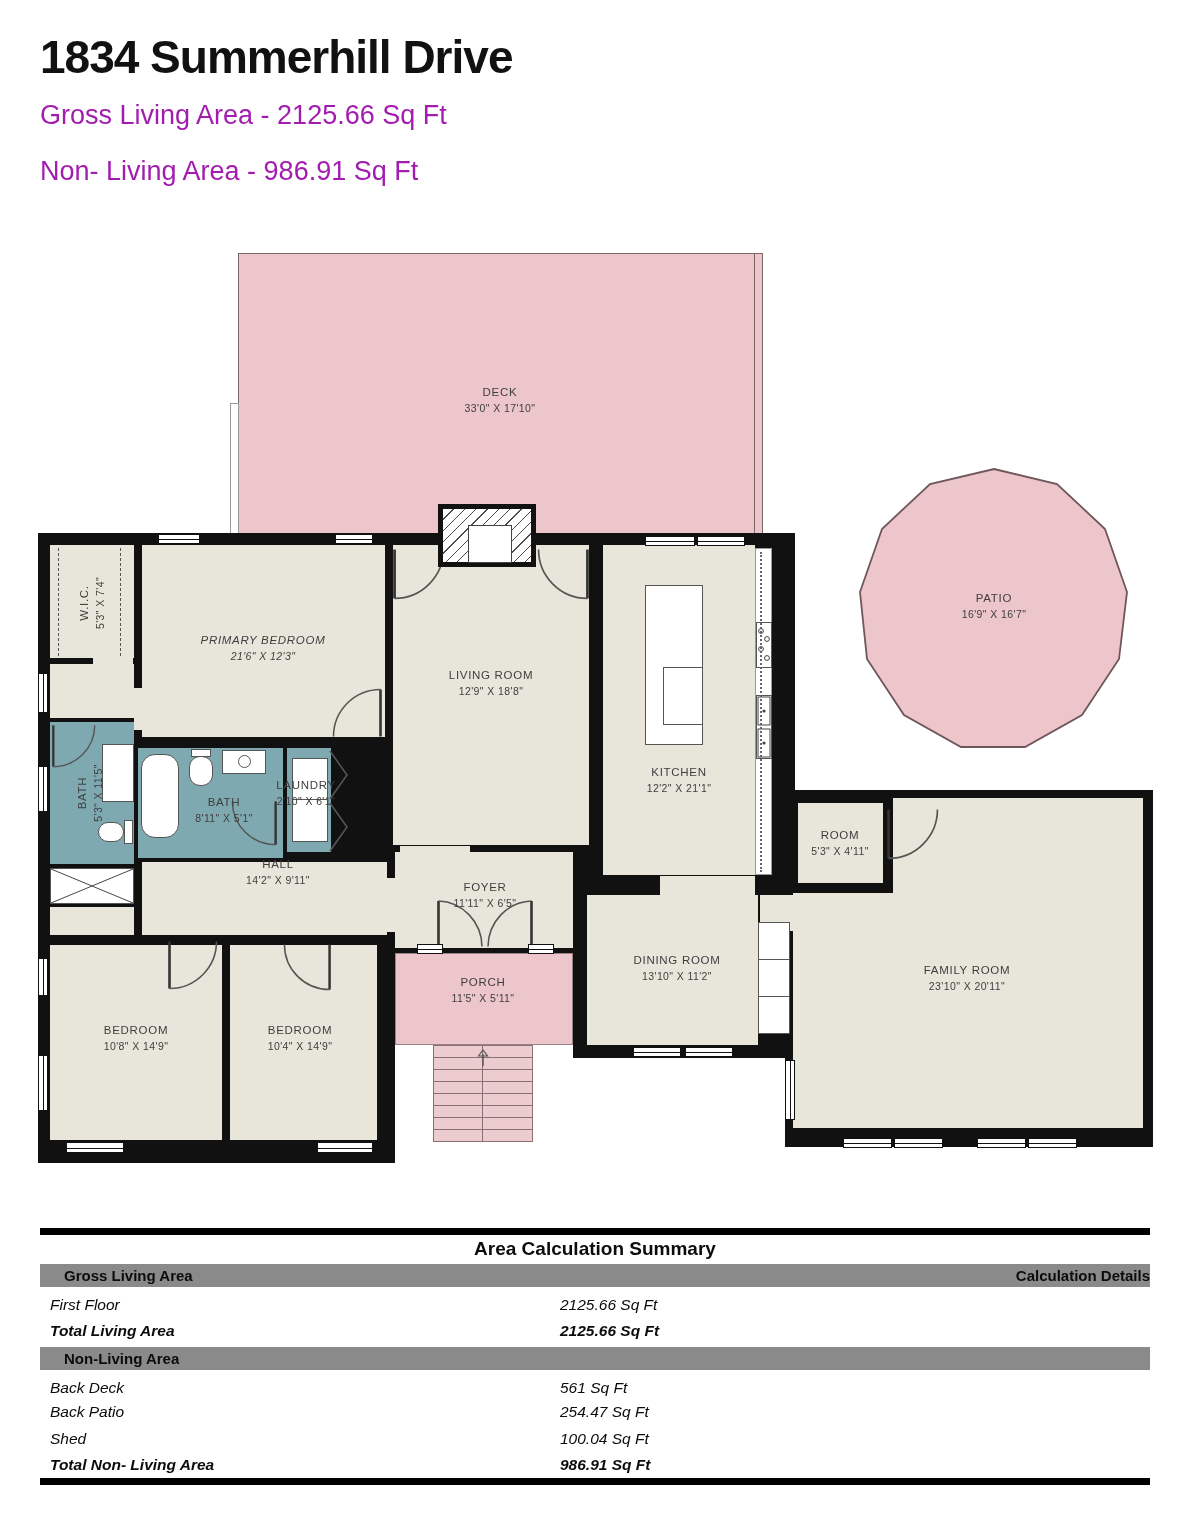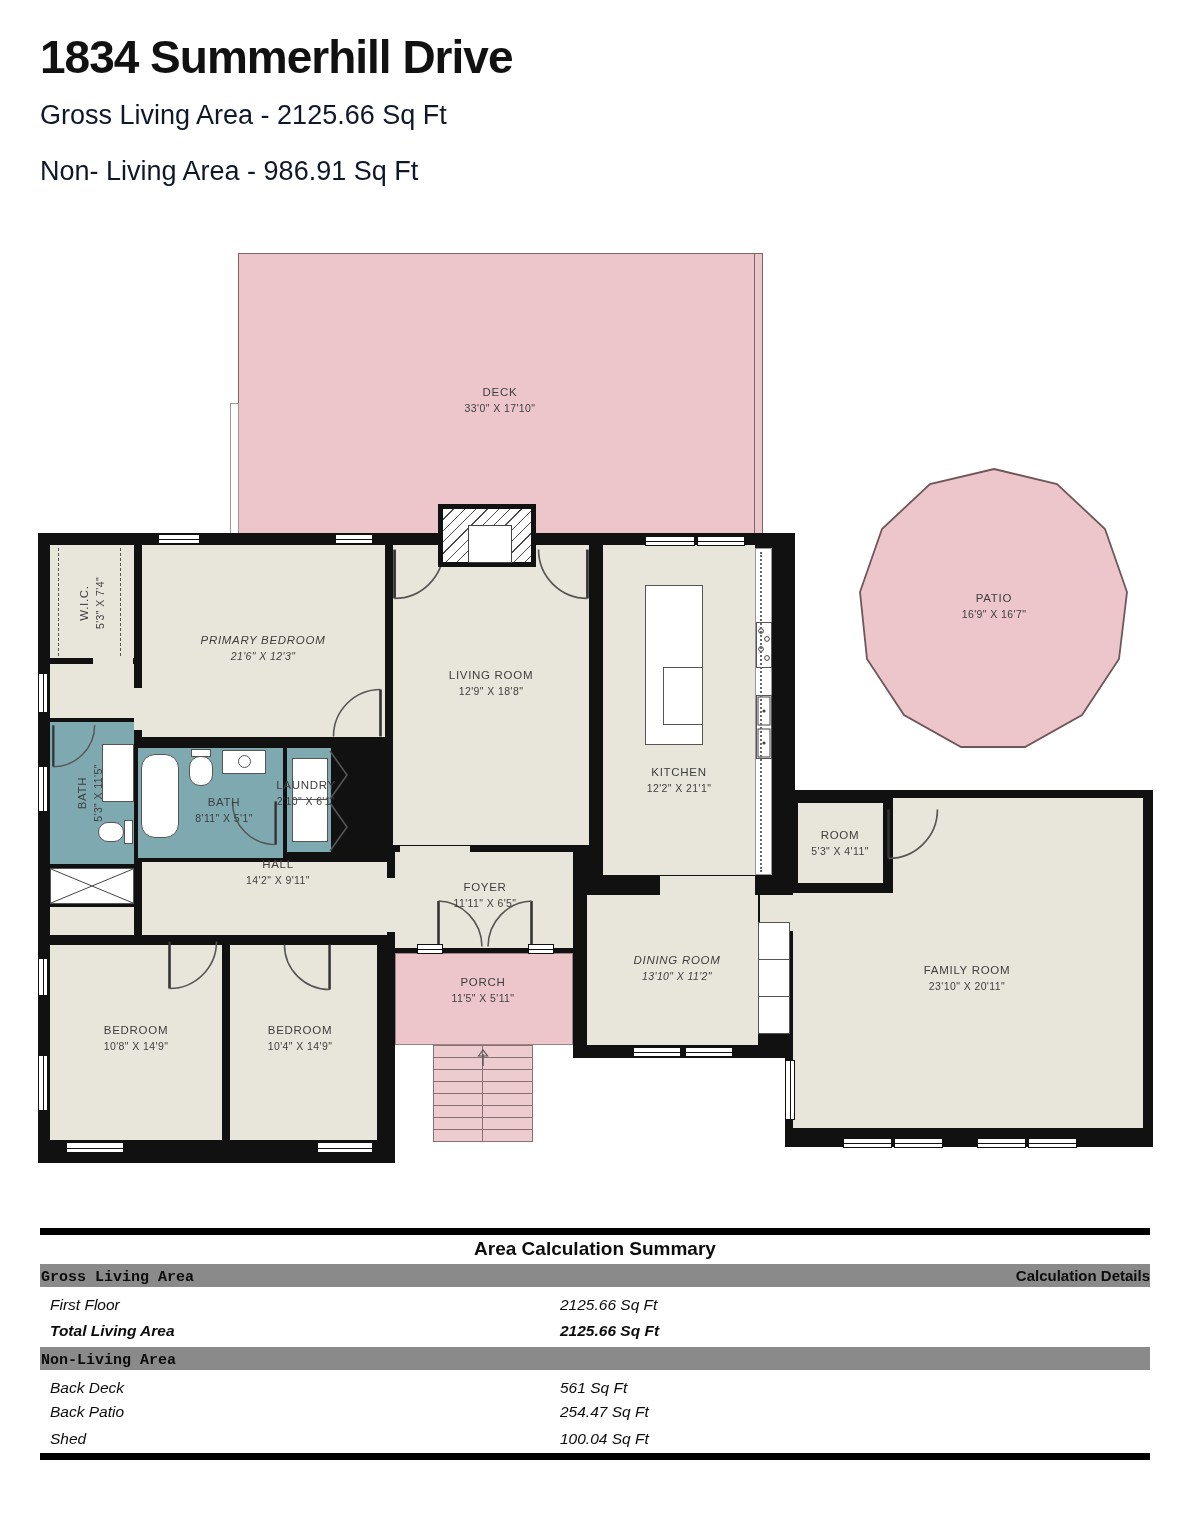--- a/index.html
+++ b/index.html
@@ -1,20 +1,20 @@
 <!DOCTYPE html>
 <html><head>
 <meta charset="utf-8">
 <style>
   html,body{margin:0;padding:0;background:#fff;font-family:"Liberation Sans",sans-serif;}
   #page{position:relative;width:1187px;height:1536px;background:#fff;overflow:hidden;}
   .abs{position:absolute;}
   
   .hdr-title{position:absolute;left:40px;top:30px;font-size:46px;font-weight:bold;letter-spacing:-1px;color:#111;}
-  .hdr-sub{position:absolute;left:40px;font-size:27px;color:#0f172a;}
+  .hdr-sub{position:absolute;left:40px;font-size:27px;color:#a21caf;}
   
   .wall{position:absolute;background:#111;z-index:4;}
   .room{position:absolute;background:#e8e6db;z-index:10;}
   .teal{background:#7fa9b1;}
   .gap{position:absolute;background:#e8e6db;z-index:11;}
   .pink{position:absolute;background:#ecc6ca;}
   .outline{border:1.5px solid #7c6468;box-sizing:border-box;}
   .rlabel{position:absolute;transform:translate(-50%,-50%);text-align:center;color:#3e3e3e;white-space:nowrap;z-index:30;}
   .rlabel .rname{font-size:11.5px;letter-spacing:.7px;}
   .rlabel .rdims{font-size:10.5px;letter-spacing:.4px;margin-top:4px;}
@@ -37,21 +37,21 @@
   .firebox{position:absolute;left:25px;top:16px;width:42px;height:36px;background:#fff;border:1px solid #444;}
   .stairs{position:absolute;left:433px;top:1045px;width:100px;height:97px;z-index:2;
      background:repeating-linear-gradient(to bottom,rgba(0,0,0,0) 0 11px,#8a7074 11px 12px),#edccd0;
      border:1px solid #8a7074;box-sizing:border-box;}
   .stairs-mid{position:absolute;left:482px;top:1045px;width:1px;height:97px;background:#8a7074;z-index:3;}
   
   #areatable{position:absolute;left:40px;top:1228px;width:1110px;color:#0c0c0c;}
   .tblbar{height:7px;background:#000;}
   .tbltitle{height:24px;line-height:24px;text-align:center;font-weight:bold;font-size:19px;margin:2px 0 3px;}
   .tblgray{height:23px;background:#8a8a8a;position:relative;font-weight:bold;font-size:15px;line-height:23px;}
-  .tblgray .gc1{padding-left:1px;font-family:Liberation Mono, monospace;}
+  .tblgray .gc1{padding-left:24px;}
   .tblgray .gcc{position:absolute;left:0;right:0;top:0;text-align:right;}
   .tblrow{position:relative;height:26px;line-height:26px;font-size:15.5px;font-style:italic;}
   .tblrow .c1{padding-left:10px;}
   .tblrow .c2{position:absolute;left:520px;top:0;}
   .bold{font-weight:bold;}
   .mt5{margin-top:5px;} .mt3{margin-top:3px;} .mt2{margin-top:2px;}
 </style>
 </head>
 <body>
 
@@ -269,21 +269,21 @@
       <div class="rdims">14'2" X 9'11"</div>
     </div>
   <div class="rlabel" style="left:485px;top:895px;">
       <div class="rname">FOYER</div>
       <div class="rdims">11'11" X 6'5"</div>
     </div>
   <div class="rlabel" style="left:483px;top:990px;">
       <div class="rname">PORCH</div>
       <div class="rdims">11'5" X 5'11"</div>
     </div>
-  <div class="rlabel" style="left:677px;top:968px;font-style:italic;">
+  <div class="rlabel" style="left:677px;top:968px;">
       <div class="rname">DINING ROOM</div>
       <div class="rdims">13'10" X 11'2"</div>
     </div>
   <div class="rlabel" style="left:840px;top:843px;">
       <div class="rname">ROOM</div>
       <div class="rdims">5'3" X 4'11"</div>
     </div>
   <div class="rlabel" style="left:967px;top:978px;">
       <div class="rname">FAMILY ROOM</div>
       <div class="rdims">23'10" X 20'11"</div>
@@ -320,16 +320,20 @@
       <span class="c2">561 Sq Ft</span>
     </div>
     <div class="tblrow" style="height:27px;">
       <span class="c1">Back Patio</span>
       <span class="c2">254.47 Sq Ft</span>
     </div>
     <div class="tblrow" style="height:27px;">
       <span class="c1">Shed</span>
       <span class="c2">100.04 Sq Ft</span>
     </div>
+    <div class="tblrow bold" style="height:25px;line-height:23px;">
+      <span class="c1">Total Non- Living Area</span>
+      <span class="c2">986.91 Sq Ft</span>
+    </div>
     <div class="tblbar"></div>
   </div>
 
 </div>
 
 </body></html>

